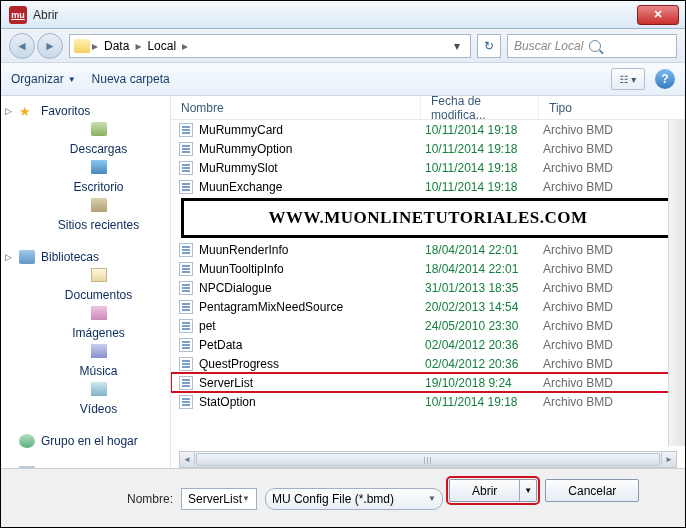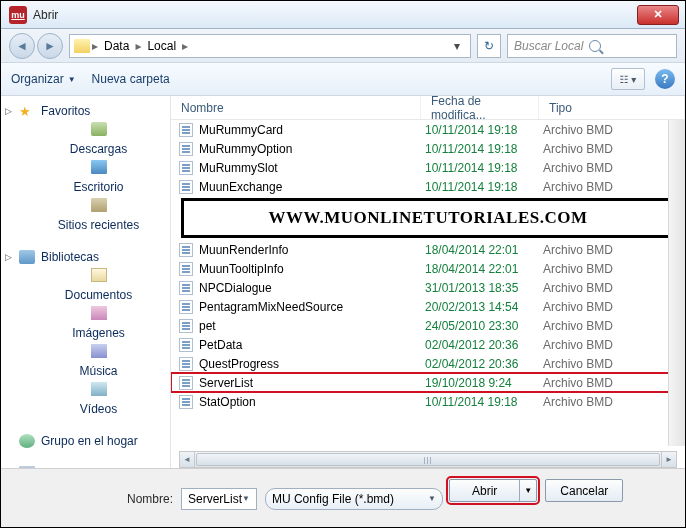--- a/index.html
+++ b/index.html
@@ -85,21 +85,21 @@
 
 .vscroll { position: absolute; right: 0; top: 24px; bottom: 22px; width: 17px; background: linear-gradient(90deg, #f4f4f4, #e4e4e4); border-left: 1px solid #d8d8d8; }
 
 
 .bottom { height: 60px; background: #f0f0f0; border-top: 1px solid #d0d0d0; padding: 10px 12px; display: flex; flex-direction: row; gap: 6px; }
 .bottom-row1 { display: flex; align-items: center; gap: 8px; }
 .lbl { width: 160px; text-align: right; color: #2a2a2a; }
 .name-input { flex: 1; height: 22px; border: 1px solid #a0b0c0; background: #fff; padding: 0 6px; display: flex; align-items: center; justify-content: space-between; }
 .type-select { width: 178px; height: 22px; border: 1px solid #a0b0c0; background: linear-gradient(#fdfdfd, #e8eff7); padding: 0 6px; display: flex; align-items: center; justify-content: space-between; border-radius: 10px; }
 .bottom-row2 { display: flex; justify-content: flex-end; gap: 8px; padding-right: 2px; }
-.btn { height: 23px; border: 1px solid #8a9aaa; background: linear-gradient(#fdfdfd, #e4ecf4); border-radius: 2px; display: flex; align-items: center; padding: 0 14px; }
+.btn { height: 23px; border: 1px solid #8a9aaa; background: linear-gradient(#fdfdfd, #e4ecf4); border-radius: 2px; display: flex; align-items: center; padding: 0 22px; }
 .btn-split { padding: 0; }
 .btn-split .main { padding: 0 22px; border-right: 1px solid #9aaabb; height: 100%; display: flex; align-items: center; }
 .btn-split .drop { width: 16px; display: flex; align-items: center; justify-content: center; font-size: 8px; }
 .btn-hl { outline: 2px solid #d01020; outline-offset: 1px; }
 </style>
 </head>
 <body>
 
 <div class="titlebar">
   <div class="app-icon">mu</div>

